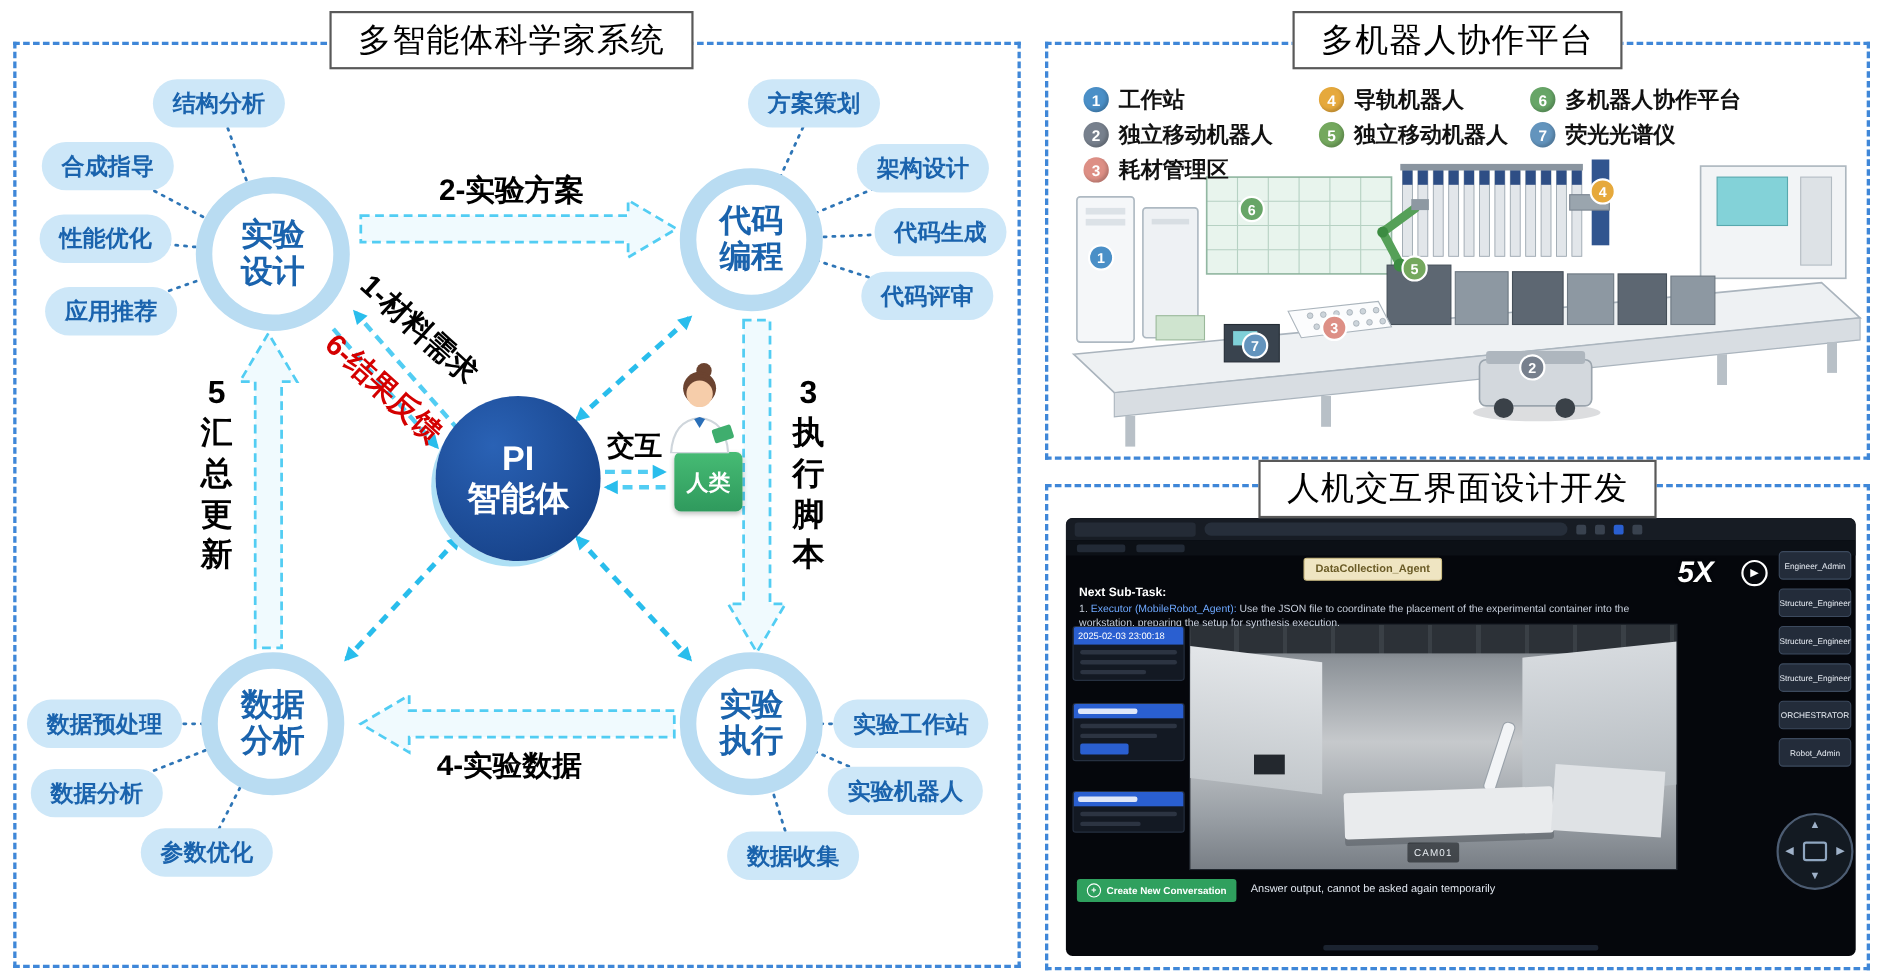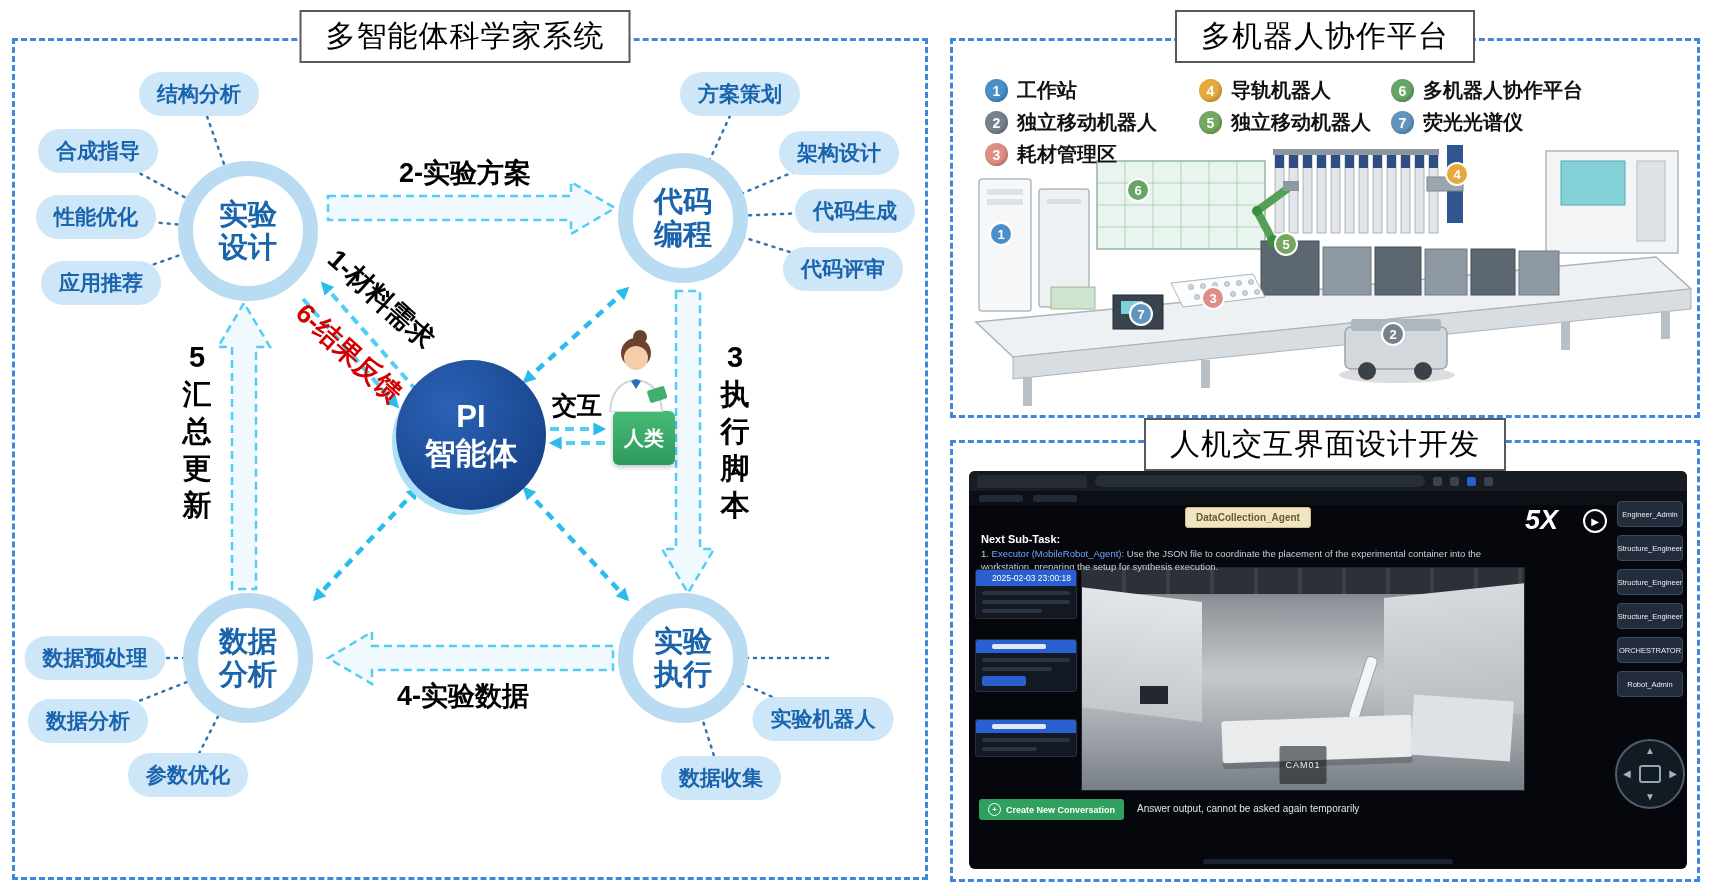--- a/index.html
+++ b/index.html
@@ -51,23 +51,23 @@
   .v-ceil{position:absolute;left:0;top:0;right:0;height:26px;background:repeating-linear-gradient(90deg,#2c3137 0 40px,#3a4046 40px 44px)}
   .v-panel-l{position:absolute;left:-10px;top:26px;width:130px;height:120px;background:linear-gradient(180deg,#e3e6e9,#c3c8cc);transform:skewY(7deg)}
   .v-panel-r{position:absolute;right:-10px;top:22px;width:150px;height:130px;background:linear-gradient(180deg,#d6dade,#b6bcc1);transform:skewY(-6deg)}
   .v-bench{position:absolute;left:140px;top:150px;width:190px;height:42px;background:#e9ebed;border-radius:3px;
            transform:rotate(-2deg);box-shadow:0 6px 0 rgba(60,66,72,.35)}
   .v-bench2{position:absolute;left:330px;top:130px;width:100px;height:60px;background:#dfe2e5;transform:rotate(4deg)}
   .v-arm{position:absolute;left:276px;top:88px;width:10px;height:64px;background:#f2f4f6;border-radius:4px;
          transform:rotate(18deg);box-shadow:0 0 0 1px #9aa2aa}
   .v-mon{position:absolute;left:58px;top:118px;width:28px;height:18px;background:#23282e}
   .v-cam{position:absolute;left:50%;bottom:6px;transform:translateX(-50%);background:rgba(15,18,22,.55);
-         color:#e8edf2;font-size:9px;padding:14px 6px;border-radius:2px;letter-spacing:1px}
+         color:#e8edf2;font-size:9px;padding:4px 6px;border-radius:2px;letter-spacing:1px}
   .card{position:absolute;left:6px;width:100px;background:#131923;border:1px solid #263040;border-radius:3px;overflow:hidden;z-index:3}
-  .card-h{background:#2a5fd0;color:#fff;font-size:8.5px;padding:3px 16px;white-space:nowrap;cursor:pointer}
+  .card-h{background:#2a5fd0;color:#fff;font-size:8.5px;padding:3px 4px;white-space:nowrap;cursor:pointer}
   .wbar{width:54px;height:5px;background:rgba(255,255,255,.85);border-radius:2px;margin:4px}
   .tline{height:4px;background:#2c3442;border-radius:2px;margin:5px 6px}
   .bluepill{width:44px;height:10px;background:#2a5fd0;border-radius:2px;margin:5px 6px}
   .role-btn{position:absolute;left:648px;width:64px;height:24px;background:#232c3a;border:1px solid #3c4a5e;border-radius:4px;
             color:#e8edf4;font-size:7.5px;display:flex;align-items:center;justify-content:center;text-align:right;cursor:pointer;z-index:3}
   .speed{position:absolute;left:556px;top:34px;color:#fff;font-weight:bold;font-style:italic;font-size:27px;
          text-shadow:0 1px 3px rgba(0,0,0,.8);z-index:4}
   .playbtn{position:absolute;left:614px;top:38px;width:24px;height:24px;border:2px solid #fff;border-radius:50%;color:#fff;
            display:flex;align-items:center;justify-content:center;font-size:10px;box-sizing:border-box;z-index:4;cursor:pointer}
   .gchip{position:absolute;left:10px;top:328px;background:#2fa05e;color:#fff;font-size:9px;font-weight:bold;
@@ -168,20 +168,21 @@
     <div class="pill" style="left:83px;top:110px">合成指导</div>
     <div class="pill" style="left:81px;top:176px">性能优化</div>
     <div class="pill" style="left:86px;top:242px">应用推荐</div>
     <div class="pill" style="left:725px;top:53px">方案策划</div>
     <div class="pill" style="left:824px;top:112px">架构设计</div>
     <div class="pill" style="left:840px;top:170px">代码生成</div>
     <div class="pill" style="left:828px;top:228px">代码评审</div>
     <div class="pill" style="left:80px;top:617px">数据预处理</div>
     <div class="pill" style="left:73px;top:680px">数据分析</div>
     <div class="pill" style="left:173px;top:734px">参数优化</div>
+    <div class="pill" style="left:813px;top:617px">实验工作站</div>
     <div class="pill" style="left:808px;top:678px">实验机器人</div>
     <div class="pill" style="left:706px;top:737px">数据收集</div>
 
     <div class="flow-label" style="left:450px;top:132px">2-实验方案</div>
     <div class="flow-label" style="left:448px;top:655px">4-实验数据</div>
     <div class="flow-label rot" style="left:366px;top:258px">1-材料需求</div>
     <div class="flow-label rot red" style="left:334px;top:312px">6-结果反馈</div>
     <div class="vert-label" style="left:698px;top:298px;width:44px">3
 执
 行

